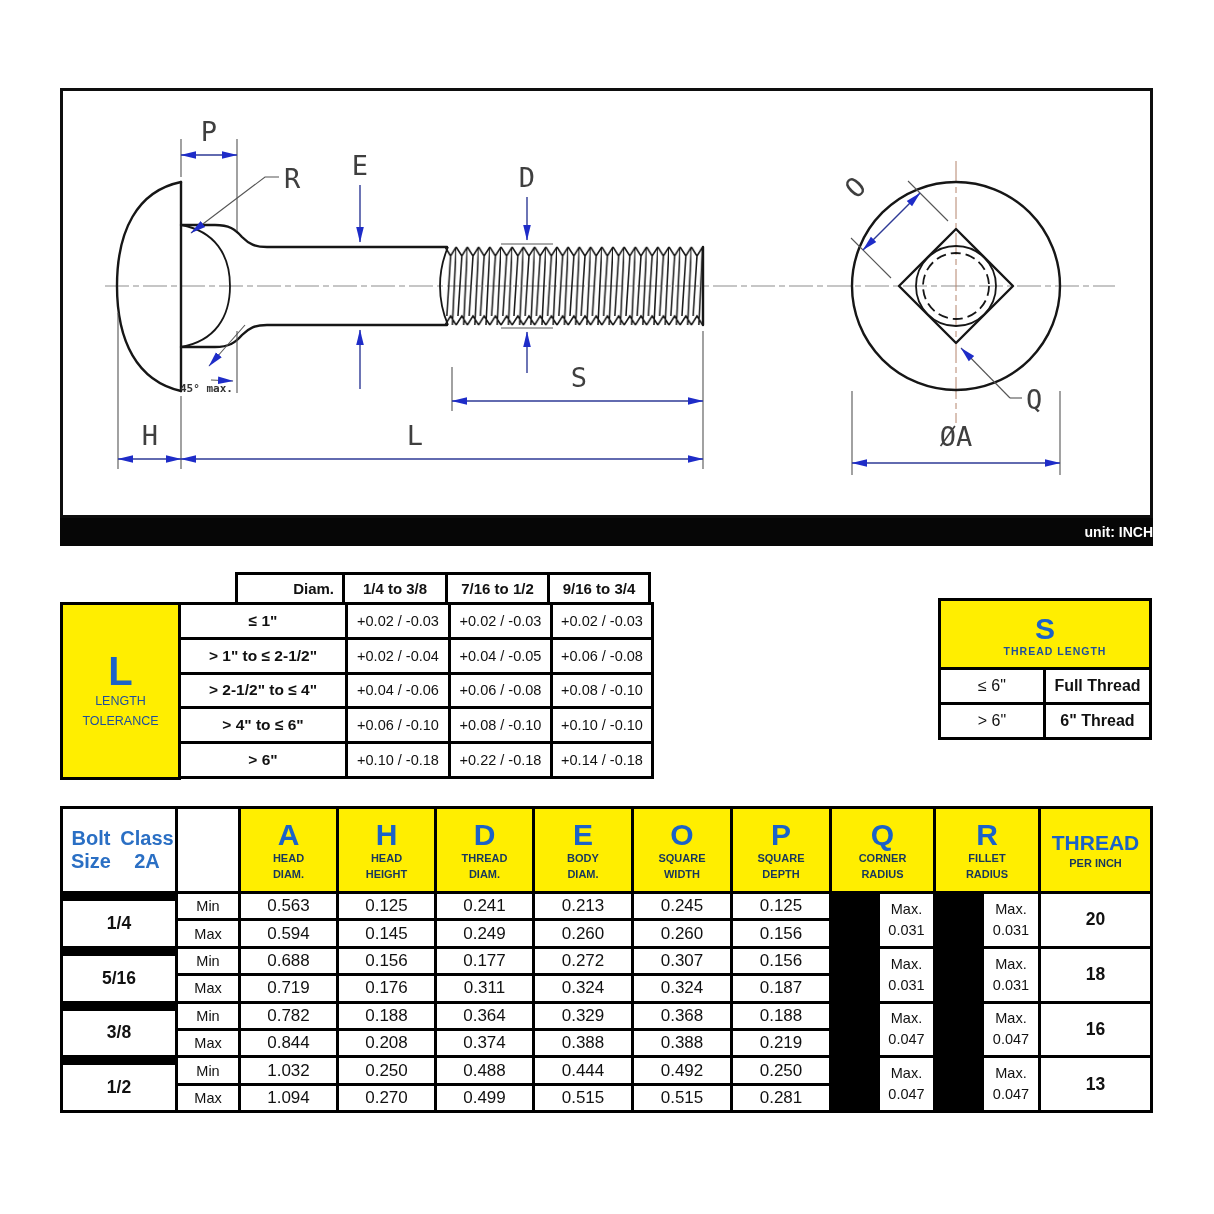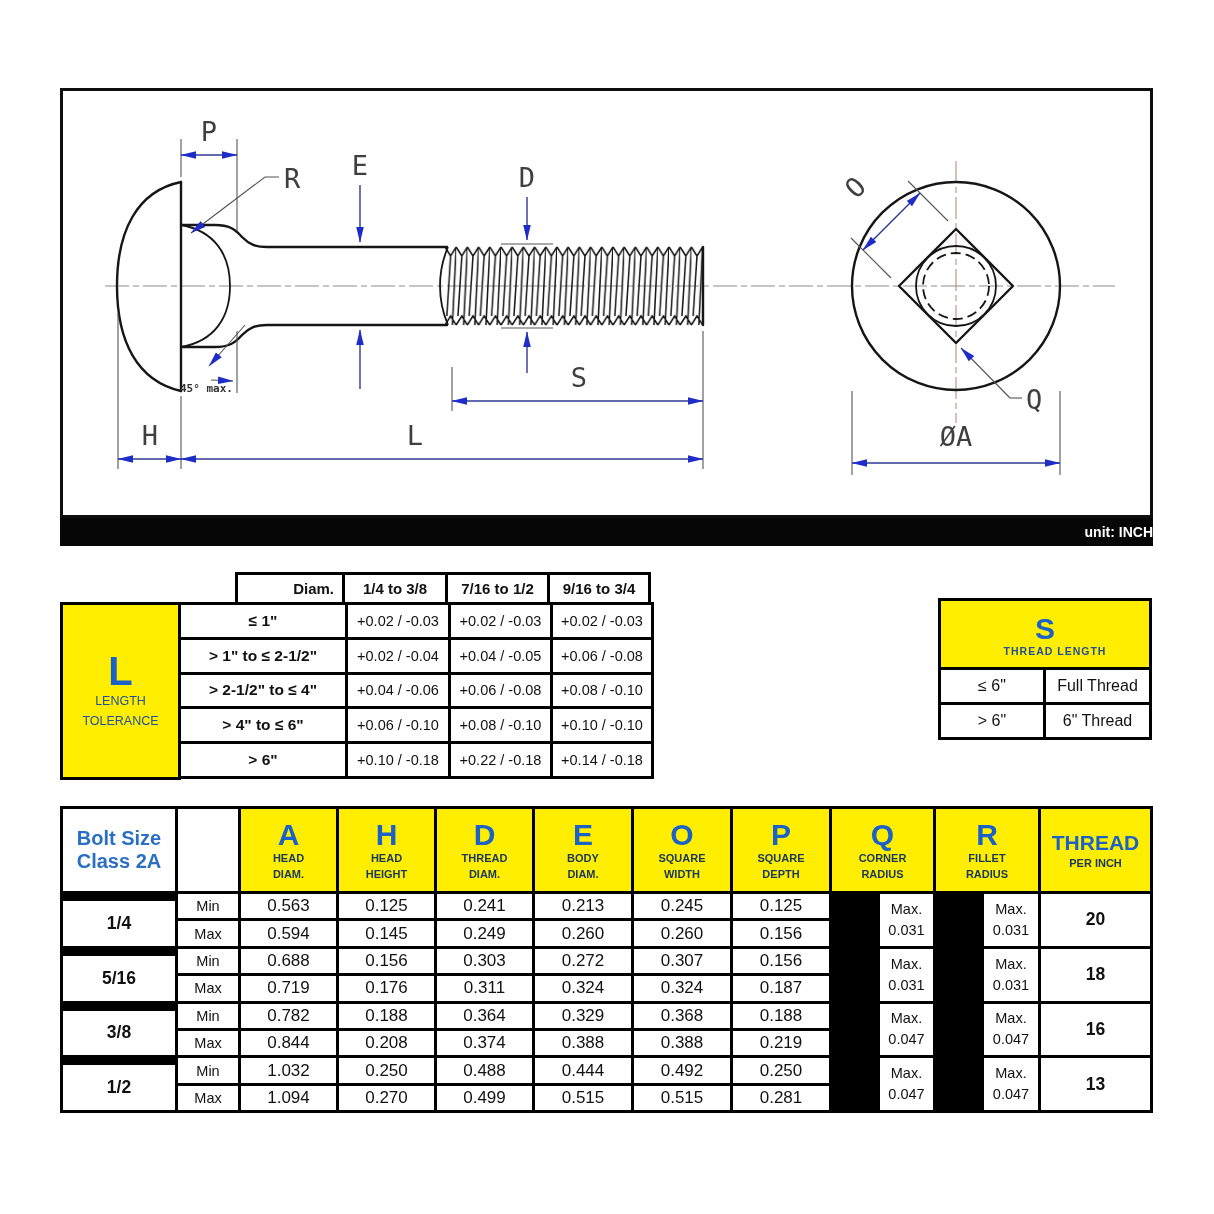--- a/index.html
+++ b/index.html
@@ -35,28 +35,28 @@
   .lt-body{left:178px;top:602px;grid-template-columns:164px 100px 99px 98px;grid-auto-rows:31.8px;}
   .lt-body .rlab{font-weight:bold;font-size:15.5px;}
   .lt-body .val{font-size:14.5px;}
 
   
   .st{left:938px;top:598px;grid-template-columns:102px 103px;grid-template-rows:66px 32px 32px;}
   .st .shead{grid-column:1/span 2;background:#ffee00;display:flex;flex-direction:column;align-items:center;justify-content:center;}
   .st .bigS{font-size:30px;font-weight:bold;color:#1b62c8;line-height:1.1;}
   .st .ssub{font-size:10.5px;font-weight:bold;color:#1f4e9c;letter-spacing:1px;margin-left:20px;}
   .st .cond{font-size:16px;}
-  .st .sval{font-weight:normal;font-size:16px;}
+  .st .sval{font-weight:bold;font-size:16px;}
 
   
   .mt{left:60px;top:806px;width:1093px;grid-template-columns:112px 60px 95px 95px 95px 96px 96px 96px 101px 102px 1fr;grid-template-rows:82px repeat(8,24.4px);}
   .mt .head{background:#ffee00;flex-direction:column;line-height:1.3;}
   .mt .letter{font-size:30px;font-weight:bold;color:#1b62c8;line-height:1.1;}
   .mt .sub{font-size:11px;font-weight:bold;color:#17375d;line-height:1.4;}
-  .mt .bolthead{flex-direction:column;}
+  .mt .bolthead{flex-direction:row;}
   .mt .bolthead .t1{font-size:20px;font-weight:bold;color:#2a6fc4;}
   .mt .bolthead .t2{font-size:20px;font-weight:bold;color:#2a6fc4;}
   .mt .thr1{font-size:21px;font-weight:bold;color:#1b62c8;line-height:1.3;}
   .mt .size{font-weight:bold;font-size:17.5px;grid-column:1;grid-row:auto/span 2;margin-top:7px;}
   .mt .mm{font-size:14.5px;}
   .mt .v{font-size:17px;}
   .mt .qr{flex-direction:column;font-size:14.5px;line-height:1.45;grid-row:auto/span 2;margin-left:48px;}
   .mt .tpi{font-weight:bold;font-size:17.5px;grid-row:auto/span 2;}
 </style>
 </head>
@@ -297,21 +297,21 @@
   <div class="cell v">0.145</div>
   <div class="cell v">0.249</div>
   <div class="cell v">0.260</div>
   <div class="cell v">0.260</div>
   <div class="cell v">0.156</div>
 
   <div class="cell size">5/16</div>
   <div class="cell mm">Min</div>
   <div class="cell v">0.688</div>
   <div class="cell v">0.156</div>
-  <div class="cell v">0.303</div>
+  <div class="cell v">0.177</div>
   <div class="cell v">0.272</div>
   <div class="cell v">0.307</div>
   <div class="cell v">0.156</div>
   <div class="cell qr">
     <span>Max.</span>
     <span>0.031</span>
   </div>
   <div class="cell qr">
     <span>Max.</span>
     <span>0.031</span>

